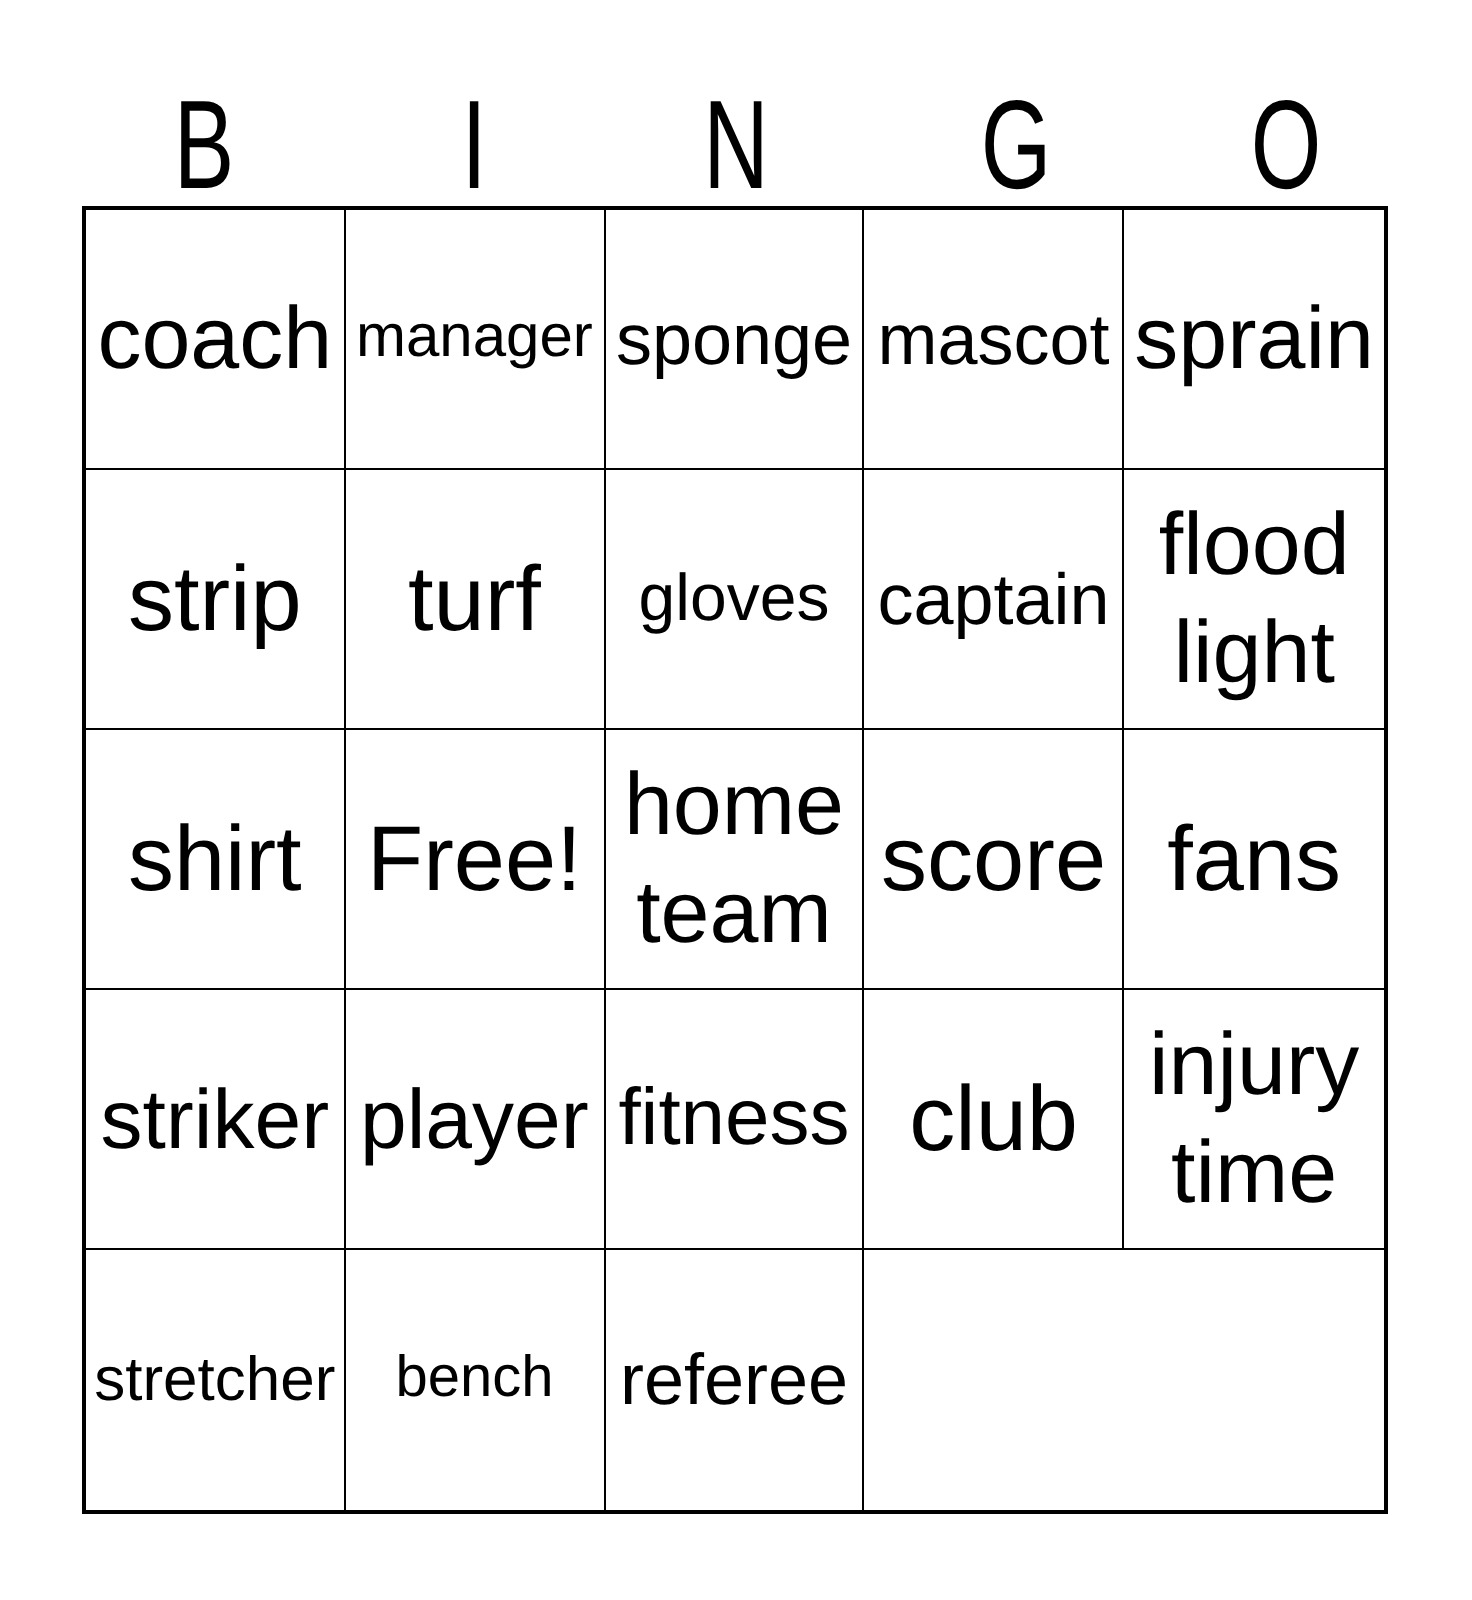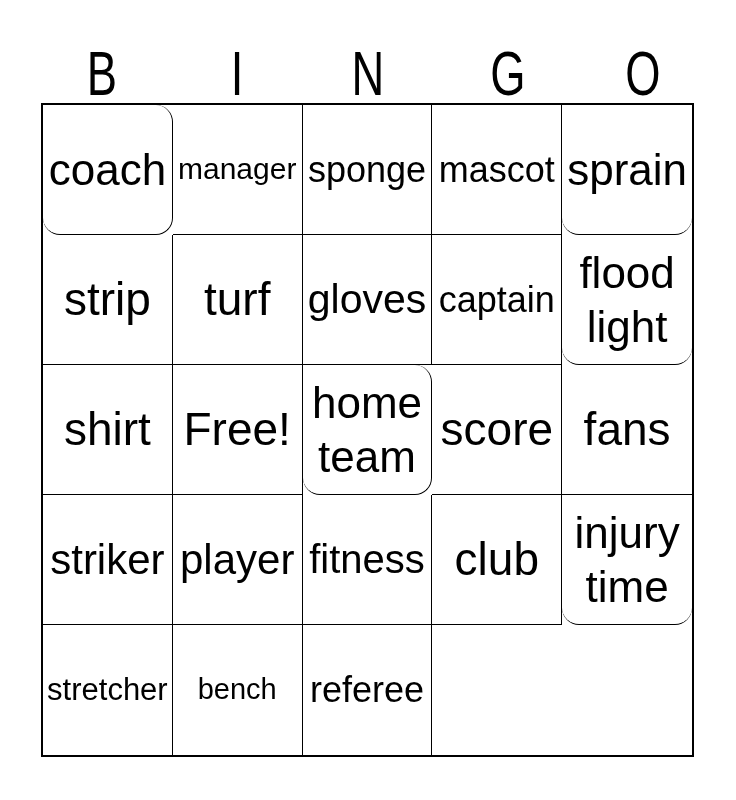--- a/index.html
+++ b/index.html
@@ -67,24 +67,24 @@
     background: #ffffff;
   }
   .bingo-cell:nth-child(5n) { border-right: none; }
   .bingo-cell:nth-child(n+21) { border-bottom: none; }
   
   .fs30 { font-size: 30px; }
   .fs31 { font-size: 31px; }
   .fs34 { font-size: 34px; }
   .fs36 { font-size: 36px; }
   .fs40 { font-size: 40px; }
-  .fs41 { font-size: 41px; }
+  .fs41 { font-size: 33px; }
   .fs42 { font-size: 42px; }
   .fs43 { font-size: 29px; }
-  .fs44 { font-size: 44px; border-radius: 17px; }
+  .fs44 { font-size: 44px; }
   .fs46 { font-size: 46px; }
 </style>
 </head>
 <body>
 
 <div>
 
   <div class="bingo-title">
     <div class="bingo-letter pos-b">B</div>
     <div class="bingo-letter pos-i">I</div>

